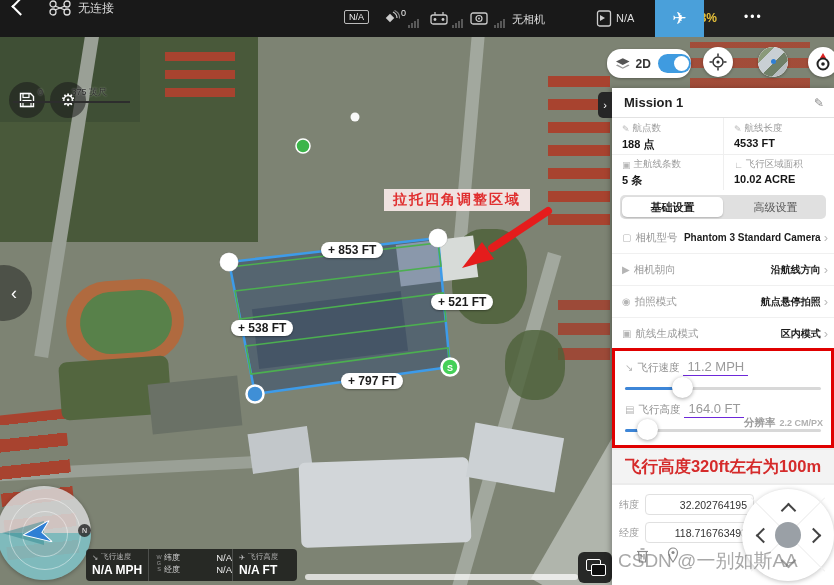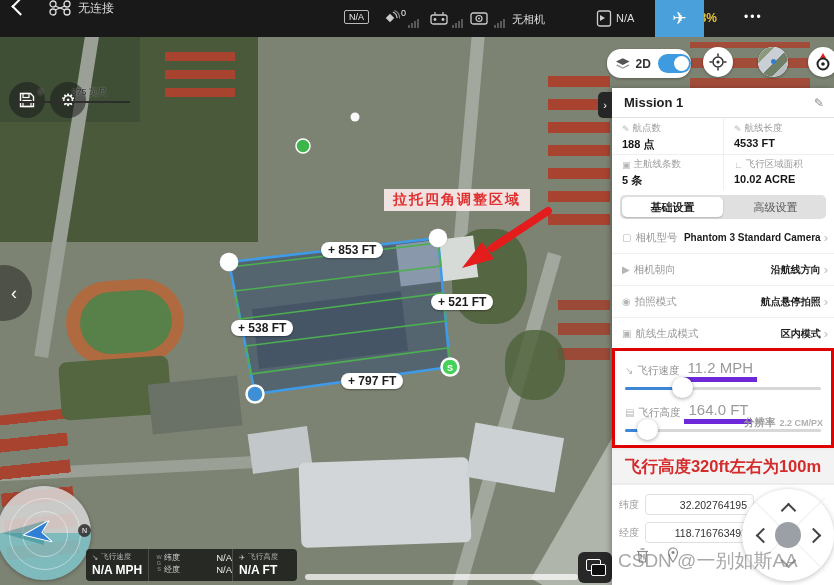--- a/index.html
+++ b/index.html
@@ -69,21 +69,21 @@
   .srow .ic{font-size:10px;color:#b5b5b5;margin-right:4px;}
   .srow .lab{font-size:10.5px;color:#9a9a9a;flex:0 0 auto;}
   .srow .val{flex:1;text-align:right;font-size:10px;font-weight:bold;color:#1c1c1c;
              white-space:nowrap;overflow:hidden;}
   .srow .ch{color:#bbb;font-size:13px;margin-left:3px;}
   #redbox{position:absolute;left:0;top:260px;width:222px;height:100px;background:#fff;
           border:3px solid #e00000;box-sizing:border-box;z-index:5;}
   .sldlab{position:absolute;display:flex;align-items:center;gap:4px;}
   .sldlab .ic{font-size:10px;color:#b5b5b5;}
   .sldlab .lab{font-size:10.5px;color:#8f8f8f;}
-  .sldlab .val{font-size:15px;color:#9a9a9a;border-bottom:5px solid #6d28d9;padding:0 4px 1px;}
+  .sldlab .val{font-size:13px;color:#9a9a9a;border-bottom:1px solid #6d28d9;padding:0 4px 1px;}
   .track{position:absolute;left:10px;width:196px;height:3px;background:#d8d8d8;border-radius:2px;}
   .fill{position:absolute;left:0;top:0;height:3px;background:#3d86d8;border-radius:2px;}
   .thumb{position:absolute;top:-10px;width:21px;height:21px;border-radius:50%;background:#fff;
          box-shadow:0 1px 4px rgba(0,0,0,.35);}
   #note{top:362px;height:33px;background:#f3f3f3;display:flex;align-items:center;justify-content:center;
         font-size:16.5px;font-weight:bold;color:#d52b2b;}
   #coords{top:397px;height:100px;}
   .crow{position:absolute;left:0;display:flex;align-items:center;}
   .crow .lab{font-size:10px;color:#999;width:26px;margin-left:7px;}
   .cinput{width:95px;height:19px;border:1px solid #e0e0e0;border-radius:4px;font-size:10.5px;

